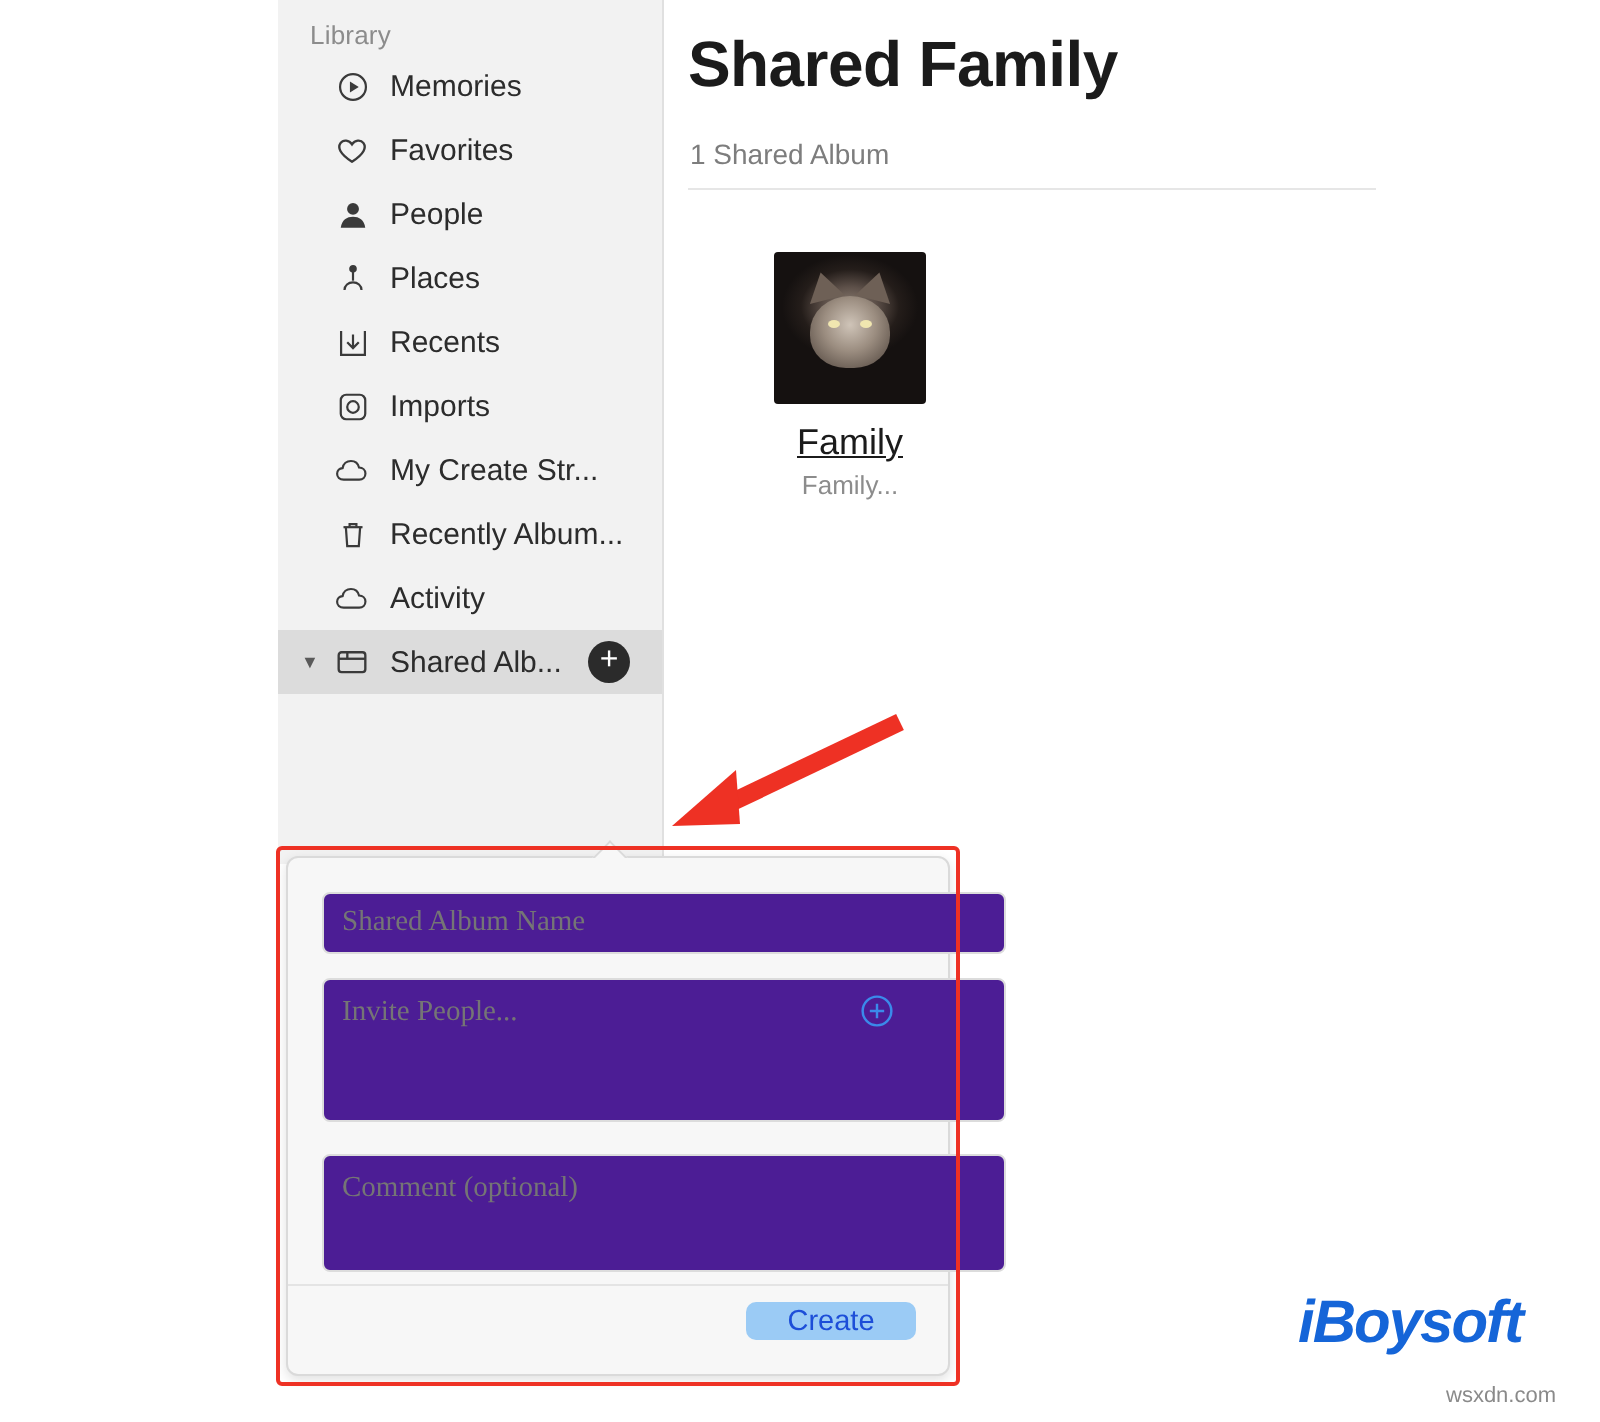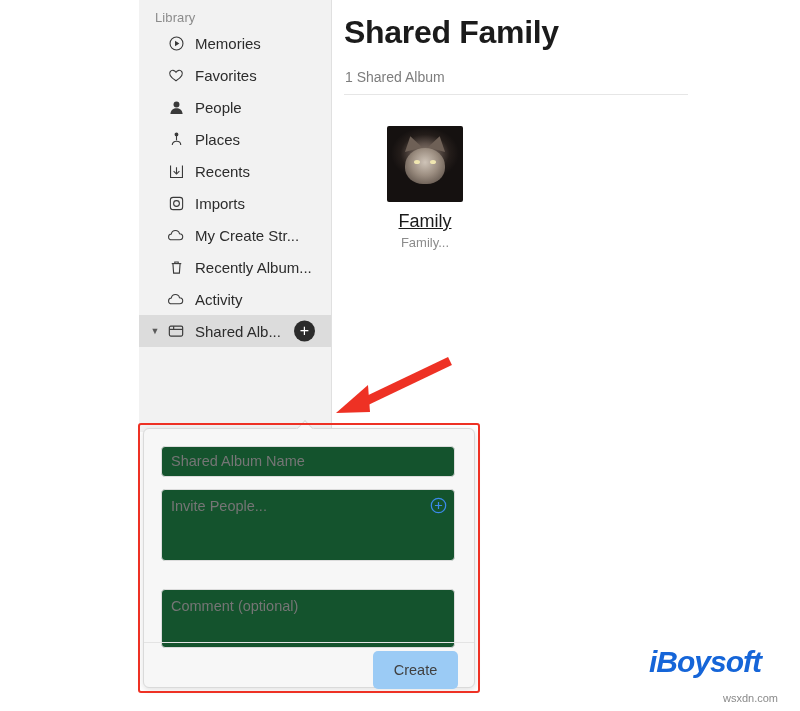--- a/index.html
+++ b/index.html
@@ -229,46 +229,46 @@
     width: 13px;
     height: 13px;
     background: #f7f7f7;
     border-left: 1px solid #dadada;
     border-top: 1px solid #dadada;
     transform: rotate(45deg);
   }
   .field {
     position: absolute;
     left: 17px;
-    width: 294px;
-    background: #14532d;
+    width: 342px;
+    background: #4c1d95;
     border: 1px solid #dcdcdc;
     border-radius: 4px;
     box-sizing: border-box;
     color: #b0b0b0;
     font-size: 14.5px;
-    font-family: Liberation Sans, sans-serif;
+    font-family: Liberation Serif, serif;
     padding: 0;
     outline: none;
   }
   .field.name {
     top: 17px;
     height: 31px;
     line-height: 31px;
     padding-left: 9px;
   }
   .field.invite {
     top: 60px;
     height: 72px;
     padding: 7px 0 0 9px;
     resize: none;
     line-height: 18px;
   }
   .field.comment {
-    top: 160px;
+    top: 148px;
     height: 59px;
     padding: 7px 0 0 9px;
     resize: none;
     line-height: 18px;
   }
   .invite-plus {
     position: absolute;
     right: 27px;
     top: 68px;
     width: 17px;
@@ -281,24 +281,24 @@
     right: 0;
     bottom: 0;
     height: 44px;
     border-top: 1px solid #e4e4e4;
   }
   .create-button {
     position: absolute;
     right: 16px;
     top: 8px;
     width: 85px;
-    height: 38px;
+    height: 19px;
     border-radius: 5px;
     background: #9bcbf5;
-    color: #404040;
+    color: #1d4ed8;
     font-size: 14.5px;
     border: none;
     font-family: "Liberation Sans", sans-serif;
     cursor: default;
   }
 
   
   .red-box {
     position: absolute;
     left: 138px;

